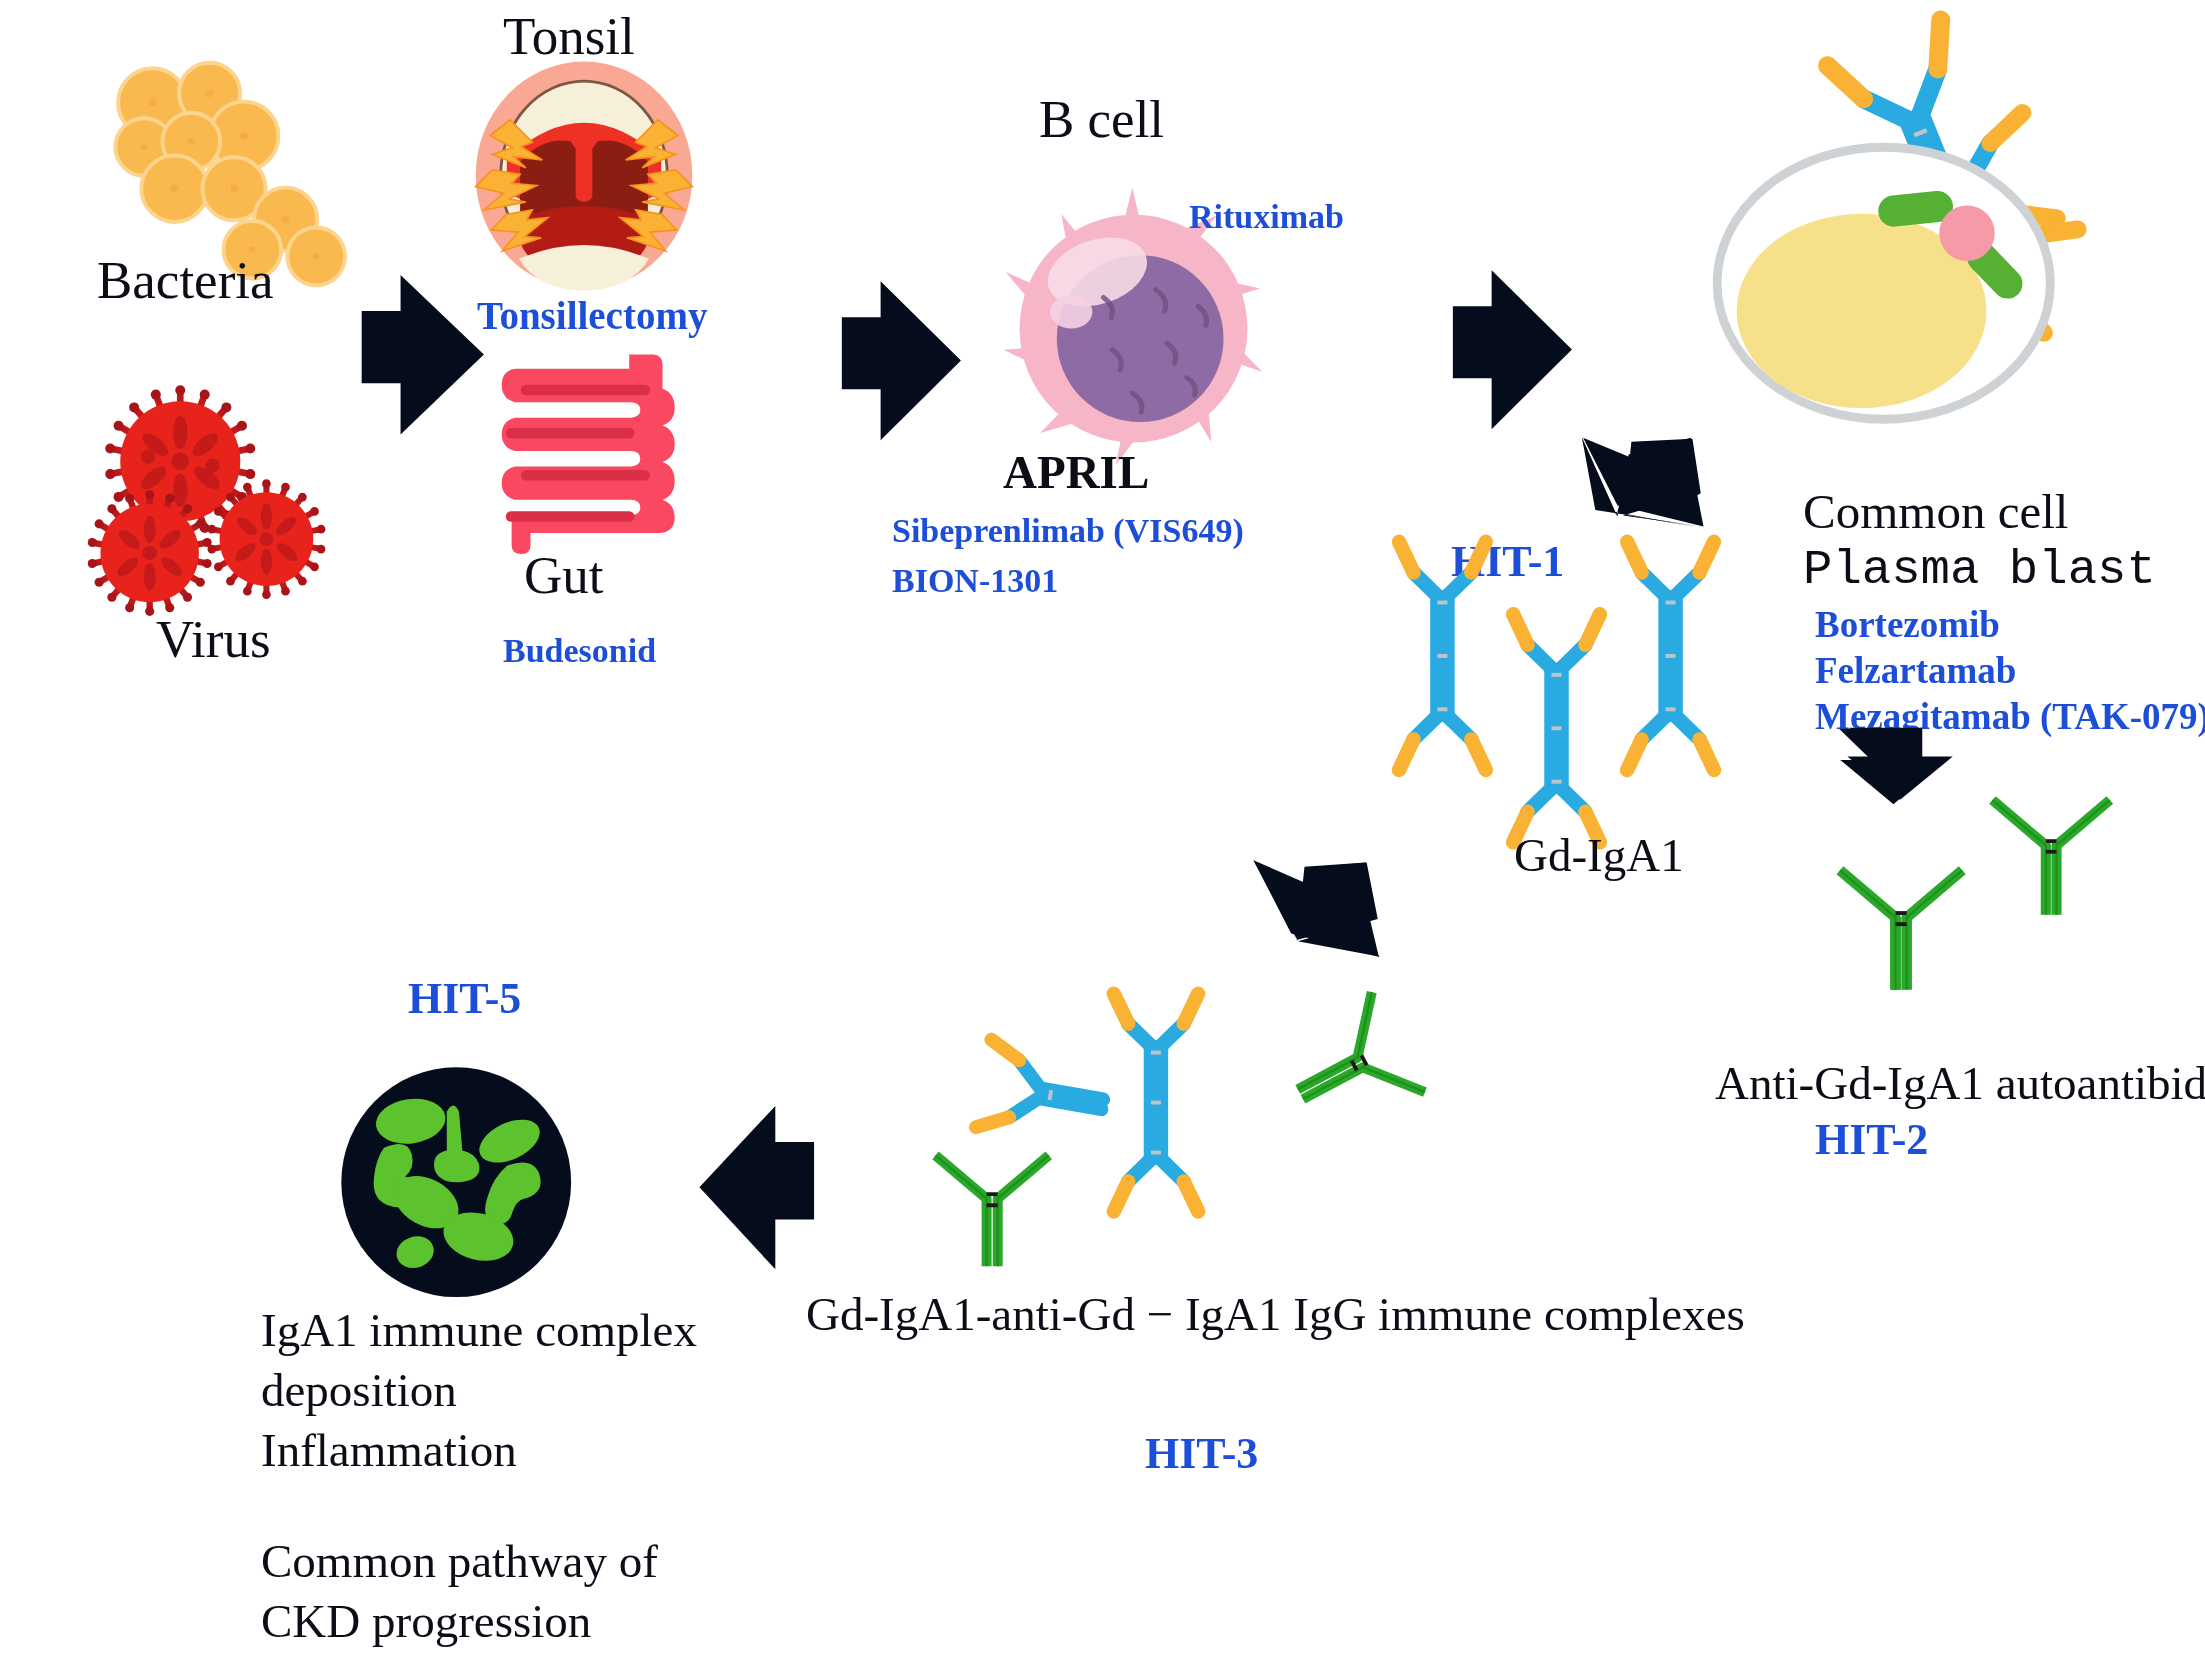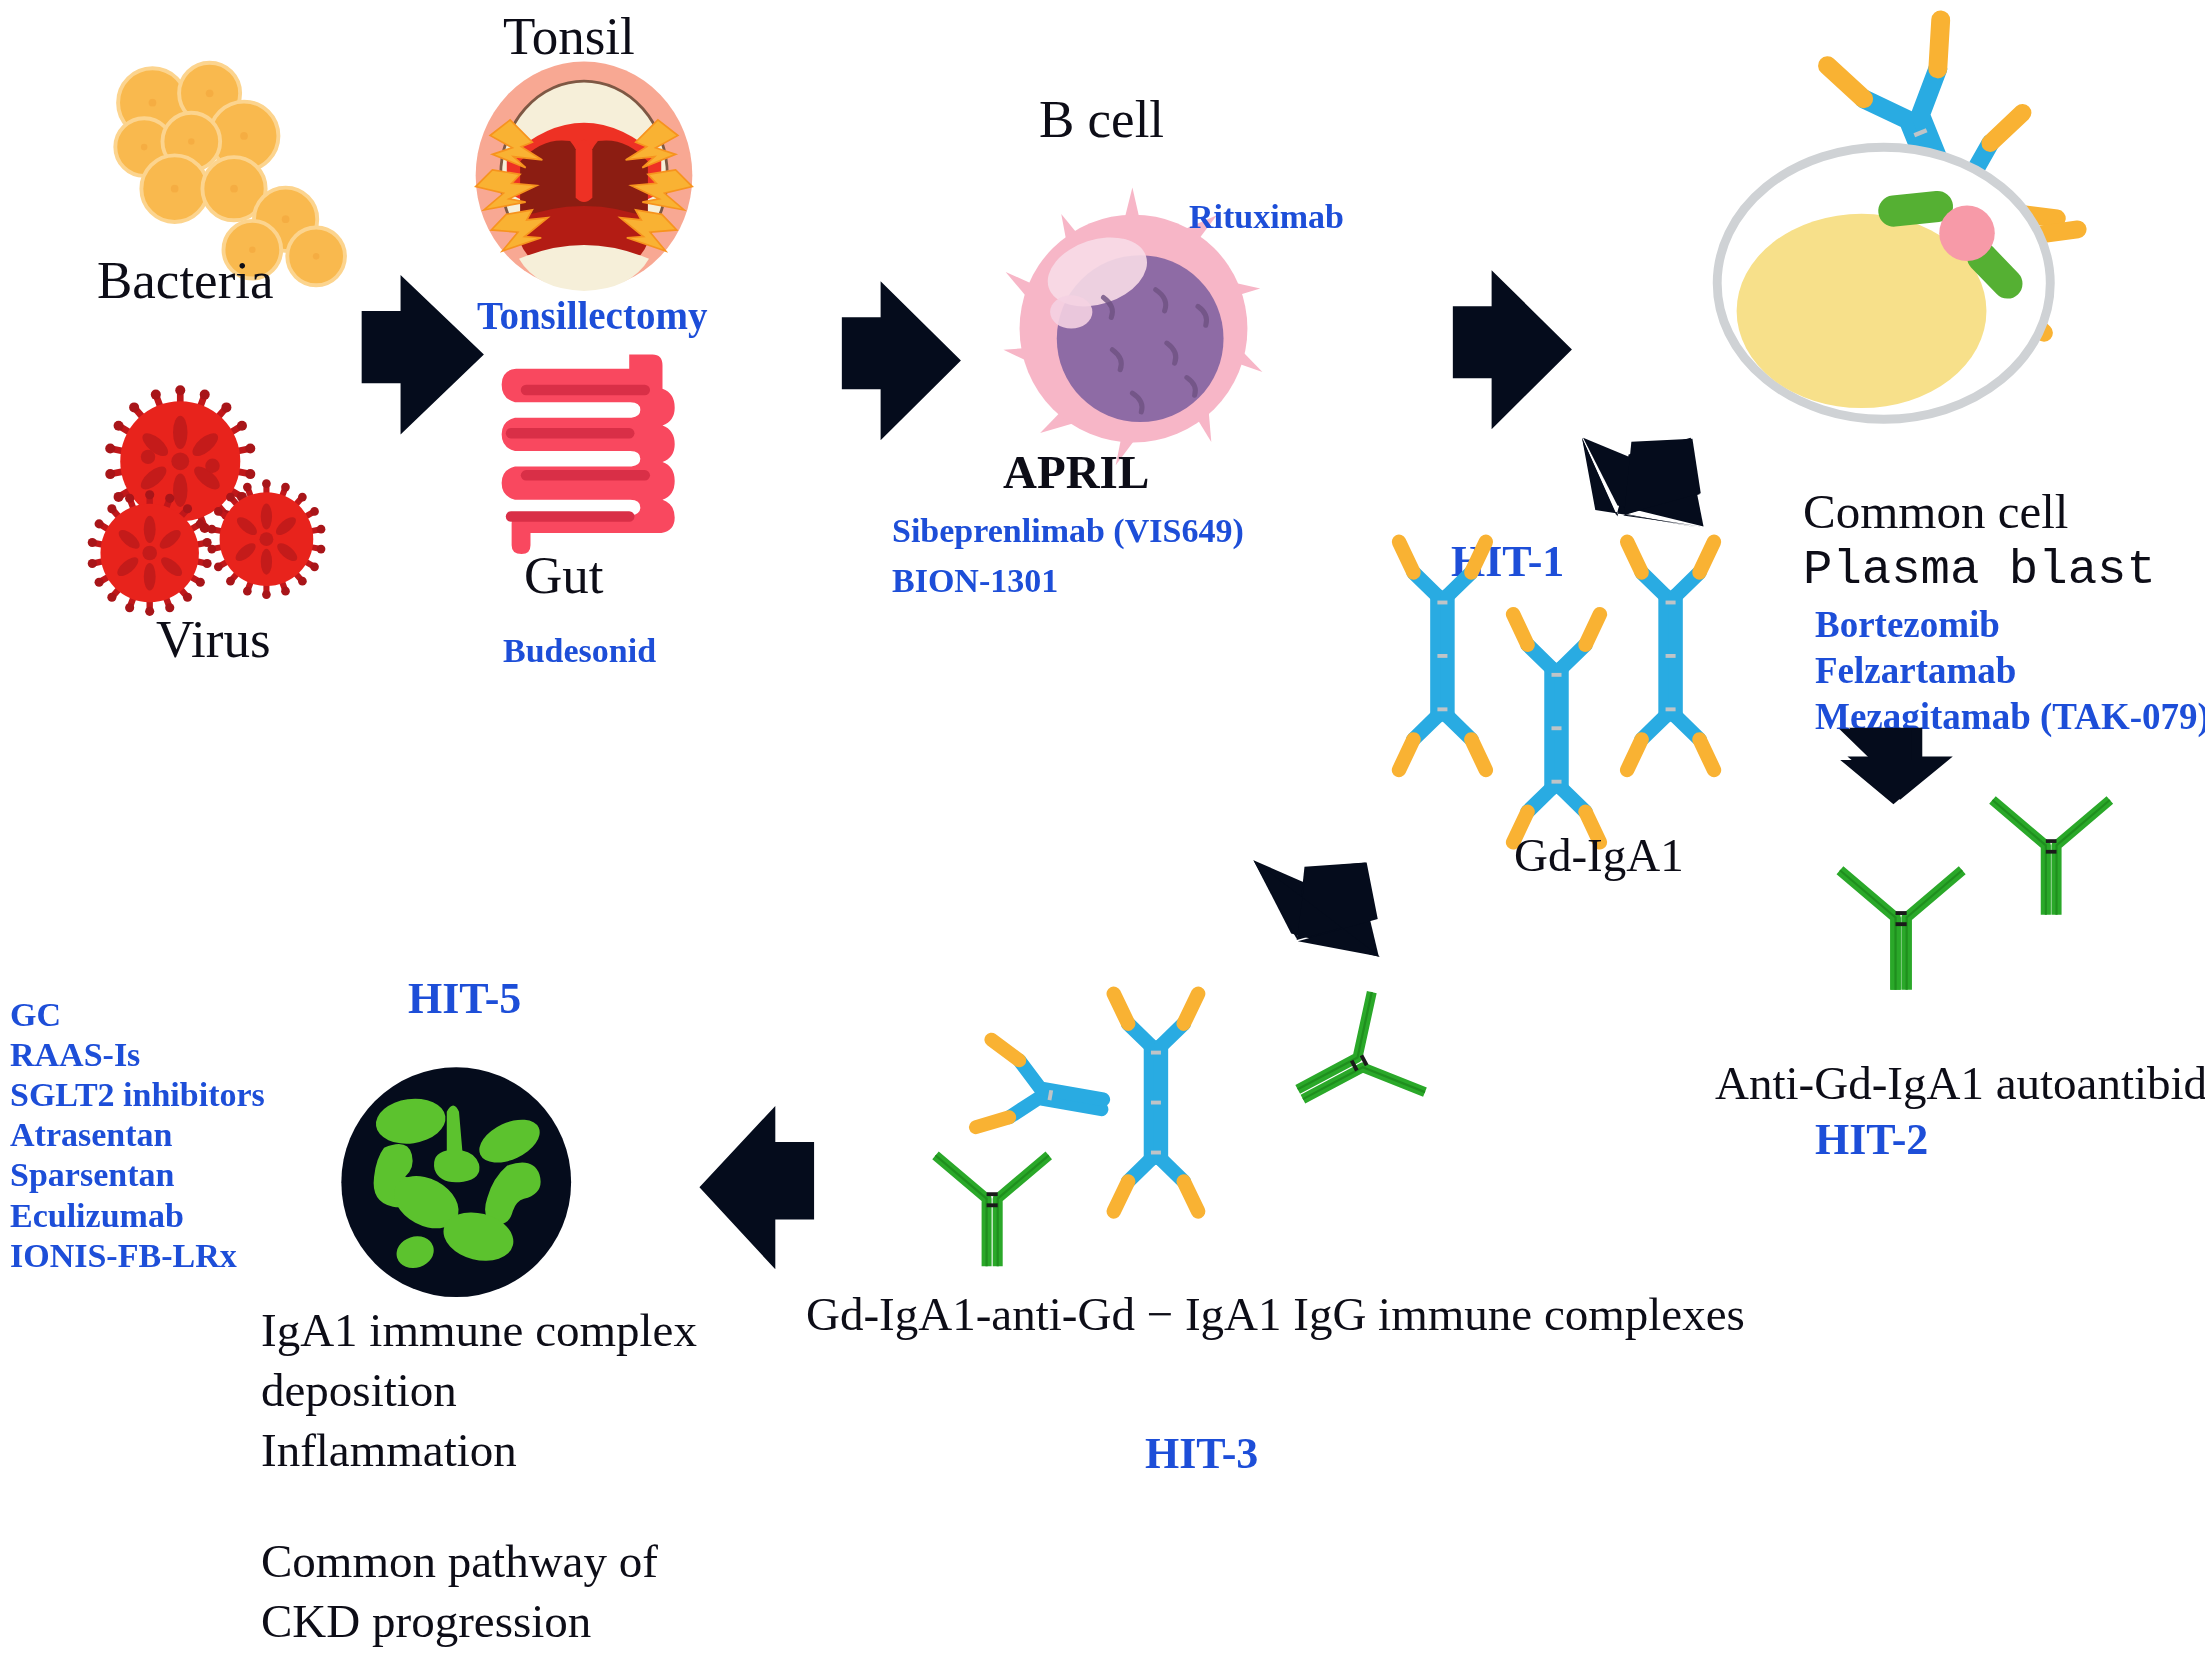--- a/index.html
+++ b/index.html
@@ -579,29 +579,20 @@
         <ellipse cx="318" cy="148" rx="58" ry="33" transform="rotate(-25 318 148)"></ellipse>
         <path d="M92 160 q42 -18 50 12 q6 24 -12 40 q20 4 18 28 q-4 32 -40 26 q-40 -8 -34 -54 q4 -34 18 -52 Z"></path>
         <ellipse cx="168" cy="258" rx="62" ry="42" transform="rotate(28 168 258)"></ellipse>
         <path d="M314 192 q46 -16 58 16 q10 34 -28 44 q-14 4 -20 22 q-8 30 -34 22 q-24 -10 -12 -46 q10 -36 36 -58 Z"></path>
         <ellipse cx="262" cy="320" rx="64" ry="42" transform="rotate(14 262 320)"></ellipse>
         <ellipse cx="148" cy="348" rx="34" ry="28" transform="rotate(-18 148 348)"></ellipse>
       </g>
     </svg>
   </div>
 
-  <div class="abs" style="left:10px;top:995px;">
-    <div class="red r-drug">GC</div>
-    <div class="red r-drug">RAAS-Is</div>
-    <div class="red r-drug">SGLT2 inhibitors</div>
-    <div class="red r-drug">Atrasentan</div>
-    <div class="red r-drug">Sparsentan</div>
-    <div class="red r-drug">Eculizumab</div>
-    <div class="red r-drug">IONIS-FB-LRx</div>
-  </div>
 
   <div class="abs lbl t-dep" style="left:261px;top:1303px;">IgA1 immune complex</div>
   <div class="abs lbl t-dep" style="left:261px;top:1363px;">deposition</div>
   <div class="abs lbl t-dep" style="left:261px;top:1423px;">Inflammation</div>
   <div class="abs lbl t-dep" style="left:261px;top:1534px;">Common pathway of</div>
   <div class="abs lbl t-dep" style="left:261px;top:1594px;">CKD progression</div>
 
 </div>
 
 

